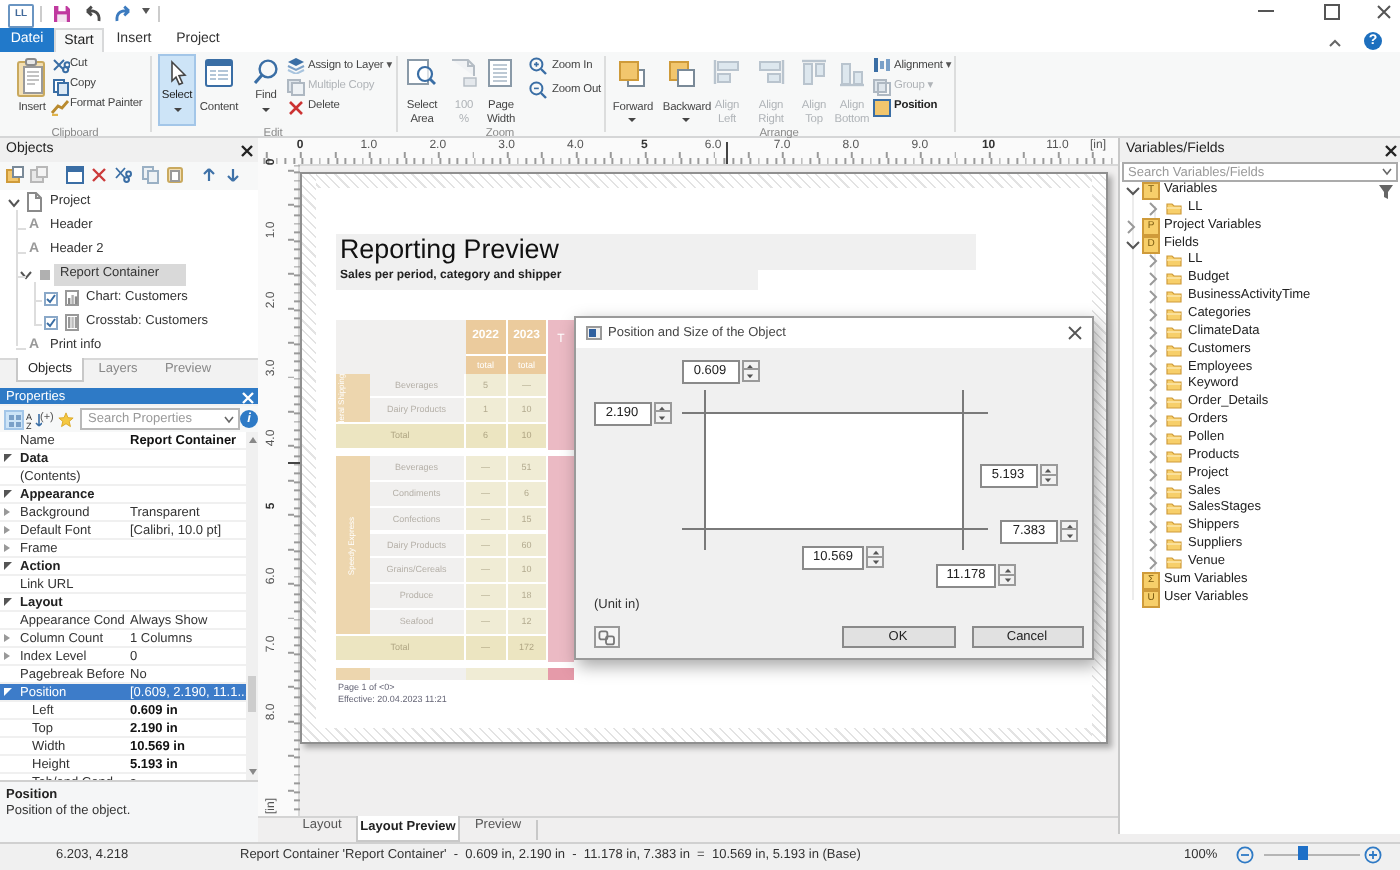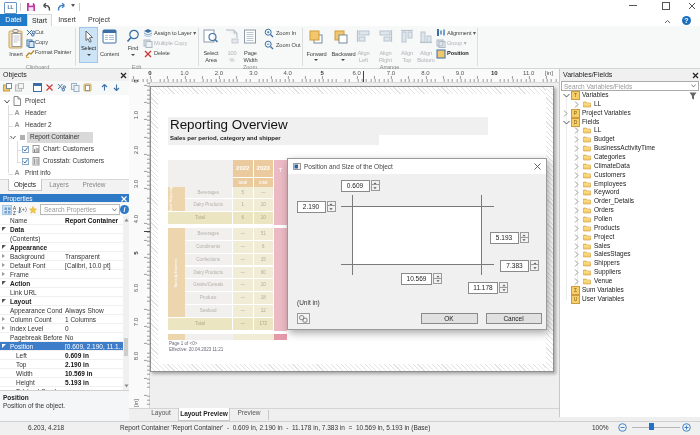--- a/index.html
+++ b/index.html
@@ -490,21 +490,21 @@
 
 <div class="abs" style="left:21px;top:17px;width:402px;height:284px;background:#fff;border:1px solid #8f8f8f;box-shadow:2px 2px 3px rgba(0,0,0,0.3);box-sizing:content-box;"></div>
 
 <div class="abs" style="left:22px;top:18px;width:402px;height:7px;background:repeating-linear-gradient(45deg,#fff 0px,#fff 2.6px,#e3e3e3 2.6px,#e3e3e3 3.4px);"></div>
 <div class="abs" style="left:22px;top:295px;width:402px;height:7px;background:repeating-linear-gradient(45deg,#fff 0px,#fff 2.6px,#e3e3e3 2.6px,#e3e3e3 3.4px);"></div>
 <div class="abs" style="left:22px;top:18px;width:7px;height:284px;background:repeating-linear-gradient(45deg,#fff 0px,#fff 2.6px,#e3e3e3 2.6px,#e3e3e3 3.4px);"></div>
 <div class="abs" style="left:417px;top:18px;width:7px;height:284px;background:repeating-linear-gradient(45deg,#fff 0px,#fff 2.6px,#e3e3e3 2.6px,#e3e3e3 3.4px);"></div>
 
 <div class="abs" style="left:39px;top:48px;width:320px;height:18px;background:#f0f0f0;"></div>
 <div class="abs" style="left:39px;top:66px;width:211px;height:9.5px;background:#f0f0f0;"></div>
-<div class="abs" style="left:41px;top:48px;width:320px;height:16px;font-size:13.4px;font-weight:normal;color:#111;letter-spacing:0;">Reporting Overview</div>
+<div class="abs" style="left:41px;top:48px;width:320px;height:16px;font-size:13.4px;font-weight:normal;color:#111;letter-spacing:0;">Reporting Preview</div>
 <div class="abs" style="left:41px;top:66px;font-size:6px;font-weight:bold;color:#222;">Sales per period, category and shipper</div>
 
 <div id="xtab" class="abs" style="left:39px;top:91px;width:119px;height:180px;overflow:hidden;font-size:4.5px;">
 <style>
 .xl{position:absolute;left:16.5px;width:48.5px;height:12.9px;background:#f1f0ef;color:#b5b0a8;text-align:center;line-height:12.9px;box-sizing:border-box;border-bottom:1px solid #fff;border-right:1px solid #fff;}
 .xv{position:absolute;width:20.5px;height:12.9px;background:#f0ecd5;color:#b3ab90;text-align:center;line-height:12.9px;box-sizing:border-box;border-bottom:1px solid #fff;border-right:1px solid #fff;}
 .xt{background:#ece5c1;color:#b0a684;}
 </style>
 
 <div class="abs" style="left:0;top:0;width:65px;height:26.5px;background:#f1f0ef;"></div>

